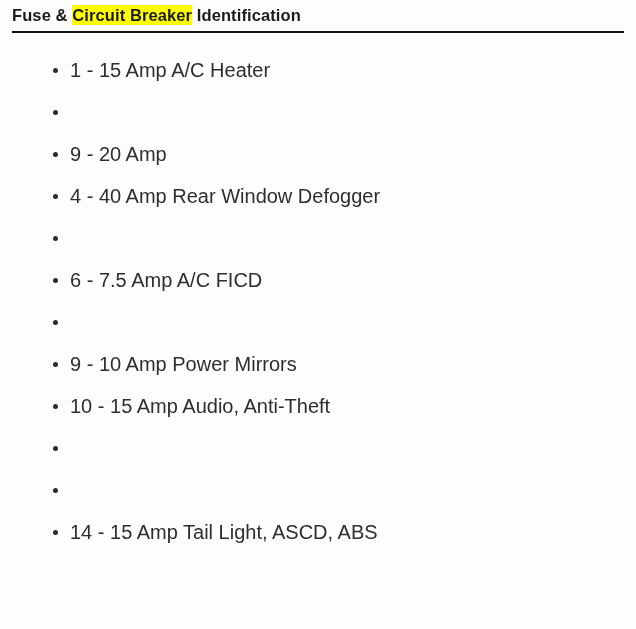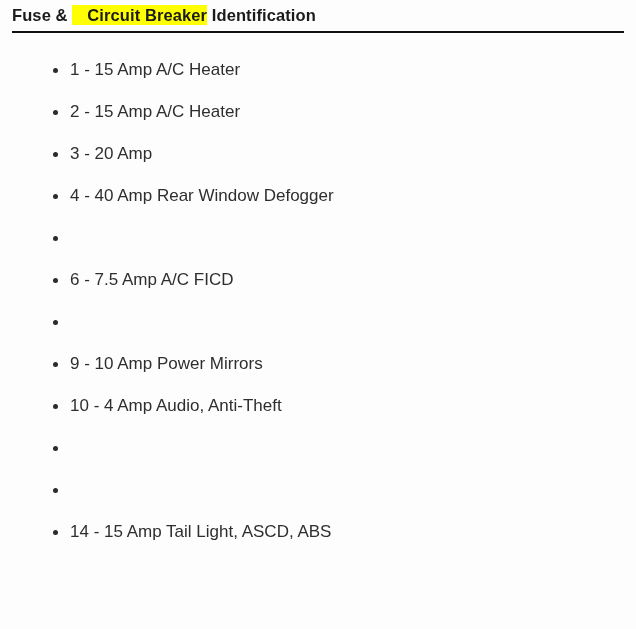--- a/index.html
+++ b/index.html
@@ -29,41 +29,41 @@
     font-size: 16.5px;
     font-weight: bold;
     line-height: 22px;
     letter-spacing: 0.1px;
     color: #1b1b1b;
     white-space: nowrap;
   }
   h1.page-title .hl {
     background: #ffff00;
     color: #1b1b1b;
-    padding: 1px 0 1px 15px;
+    padding: 1px 0 1px 0;
     box-decoration-break: clone;
   }
   .title-rule {
     margin: 5px 0 0 0;
     height: 2px;
     background: #111111;
     width: 100%;
   }
   ul.fuse-list {
     list-style: none;
     margin: 0;
     padding: 0;
     margin-top: 16px;
   }
   ul.fuse-list li.fuse-item {
     position: relative;
     padding-left: 70px;
     height: 42px;
     line-height: 42px;
-    font-size: 17px;
+    font-size: 20px;
     color: #2e2e2e;
     white-space: nowrap;
   }
   ul.fuse-list li.fuse-item .bullet {
     position: absolute;
     left: 53px;
     top: 50%;
     width: 5px;
     height: 5px;
     margin-top: -2.5px;
@@ -80,26 +80,26 @@
 
 <div class="page">
 
   <div class="heading-block">
     <h1 class="page-title"><span>Fuse &amp; </span><span class="hl">Circuit Breaker</span><span> Identification</span></h1>
     <div class="title-rule"></div>
   </div>
 
   <ul class="fuse-list" id="fuse-list">
       <li class="fuse-item"><span class="bullet"></span><span class="item-text">1 - 15 Amp A/C Heater</span></li>
-      <li class="fuse-item"><span class="bullet"></span><span class="item-text">2 - 15 Amp A/C Heater</span></li>
-      <li class="fuse-item"><span class="bullet"></span><span class="item-text">3 - 20 Amp</span></li>
+      <li class="fuse-item"><span class="bullet"></span></li>
+      <li class="fuse-item"><span class="bullet"></span><span class="item-text">9 - 20 Amp</span></li>
       <li class="fuse-item"><span class="bullet"></span><span class="item-text">4 - 40 Amp Rear Window Defogger</span></li>
       <li class="fuse-item"><span class="bullet"></span></li>
       <li class="fuse-item"><span class="bullet"></span><span class="item-text">6 - 7.5 Amp A/C FICD</span></li>
       <li class="fuse-item"><span class="bullet"></span></li>
       <li class="fuse-item"><span class="bullet"></span><span class="item-text">9 - 10 Amp Power Mirrors</span></li>
-      <li class="fuse-item"><span class="bullet"></span><span class="item-text">10 - 4 Amp Audio, Anti-Theft</span></li>
+      <li class="fuse-item"><span class="bullet"></span><span class="item-text">10 - 15 Amp Audio, Anti-Theft</span></li>
       <li class="fuse-item"><span class="bullet"></span></li>
       <li class="fuse-item"><span class="bullet"></span></li>
       <li class="fuse-item"><span class="bullet"></span><span class="item-text">14 - 15 Amp Tail Light, ASCD, ABS</span></li>
     </ul>
 
 </div>
 
 </body></html>

